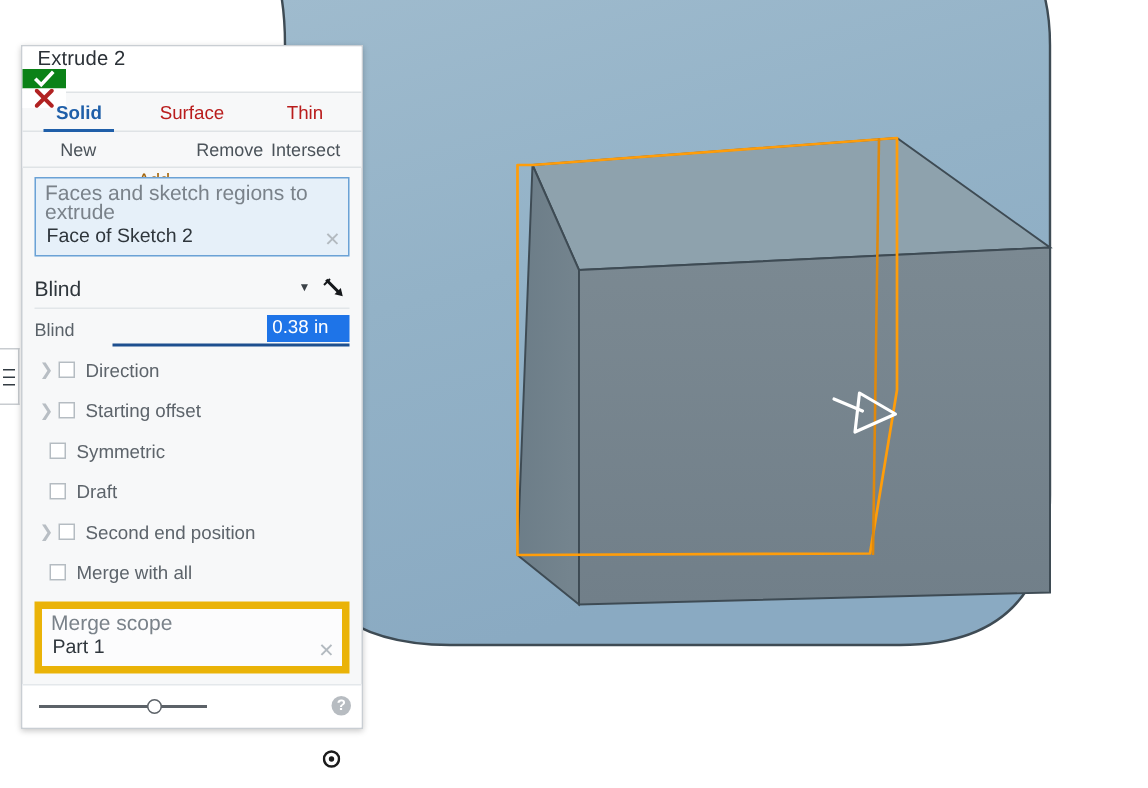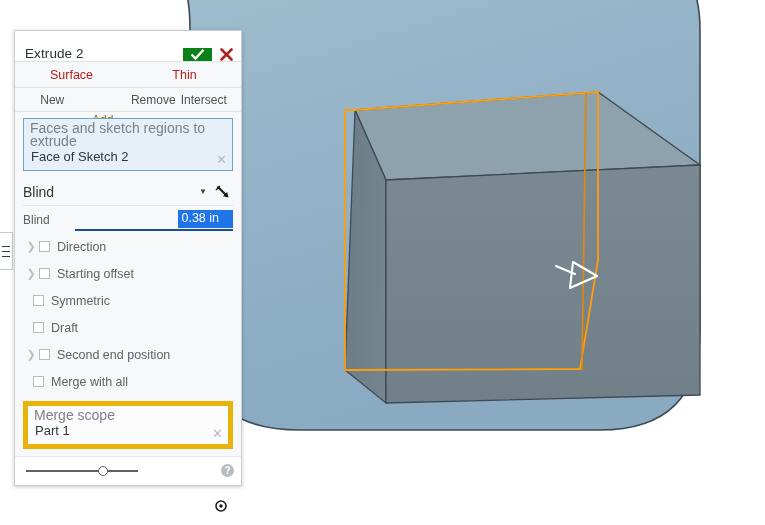--- a/index.html
+++ b/index.html
@@ -56,22 +56,23 @@
     box-sizing: border-box;
     box-shadow: 0 1px 4px rgba(0,0,0,0.22);
     font-size: 12.5px;
     color: #3b4248;
   }
 
   .dlg-header {
     height: 30px;
     background: #ffffff;
     display: flex;
-    align-items: flex-end;
+    align-items: flex-start;
     border-bottom: 1px solid #dfe3e6;
+    flex-direction: column;
   }
   .dlg-title {
     flex: 1;
     display: flex; align-items: center;
     padding-left: 10px;
     font-size: 13.5px;
     color: #2b3137;
     letter-spacing: .1px;
   }
   .hdr-btn {
@@ -362,20 +363,21 @@
       </div>
       <div class="hdr-btn hdr-cancel">
         <svg width="13" height="13" viewBox="0 0 13 13">
           <line x1="1.5" y1="1.5" x2="11.5" y2="11.5" stroke="#b12222" stroke-width="2.6" stroke-linecap="round"></line>
           <line x1="11.5" y1="1.5" x2="1.5" y2="11.5" stroke="#b12222" stroke-width="2.6" stroke-linecap="round"></line>
         </svg>
       </div>
     </div>
 
     <div class="tabs-primary">
+      <div class="tab active">Solid</div>
       <div class="tab">Surface</div>
       <div class="tab">Thin</div>
     </div>
 
     <div class="tabs-secondary">
       <div class="tab">New</div>
       <div class="tab active">Add</div>
       <div class="tab">Remove</div>
       <div class="tab">Intersect</div>
     </div>

